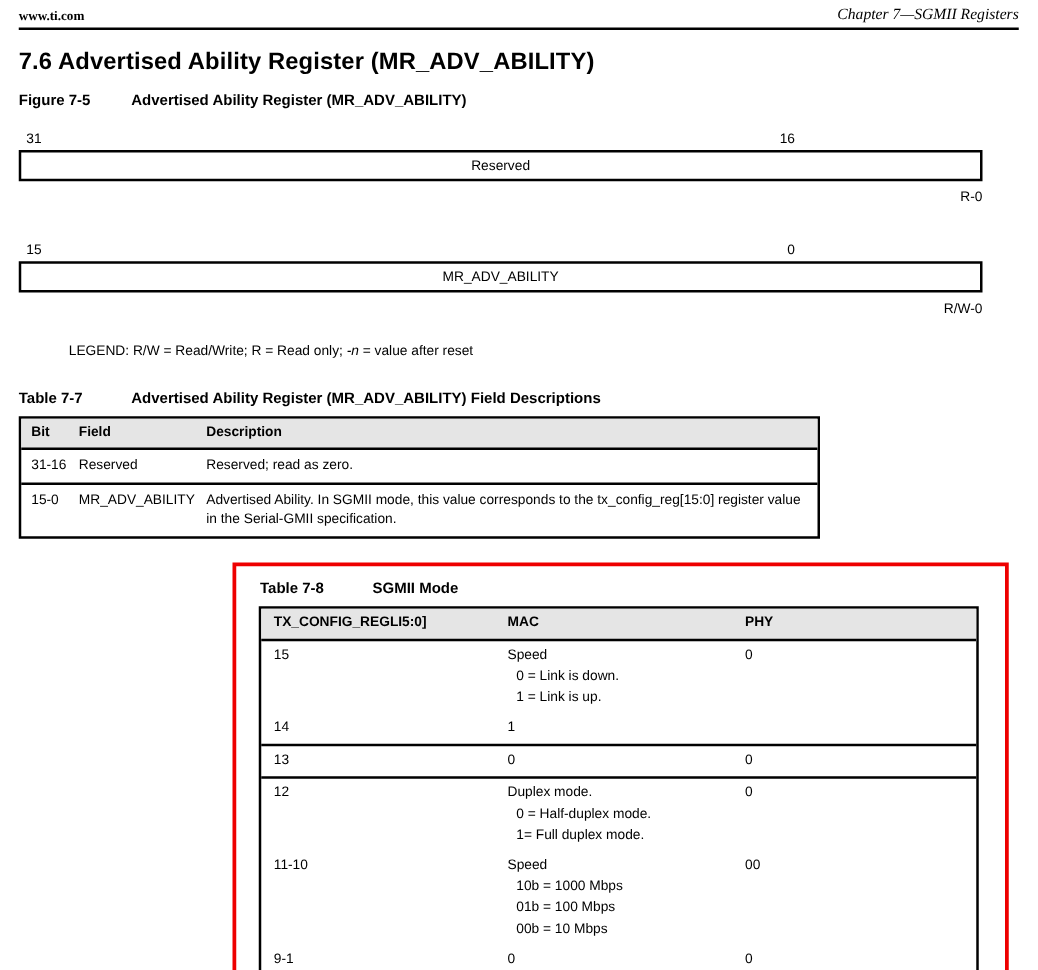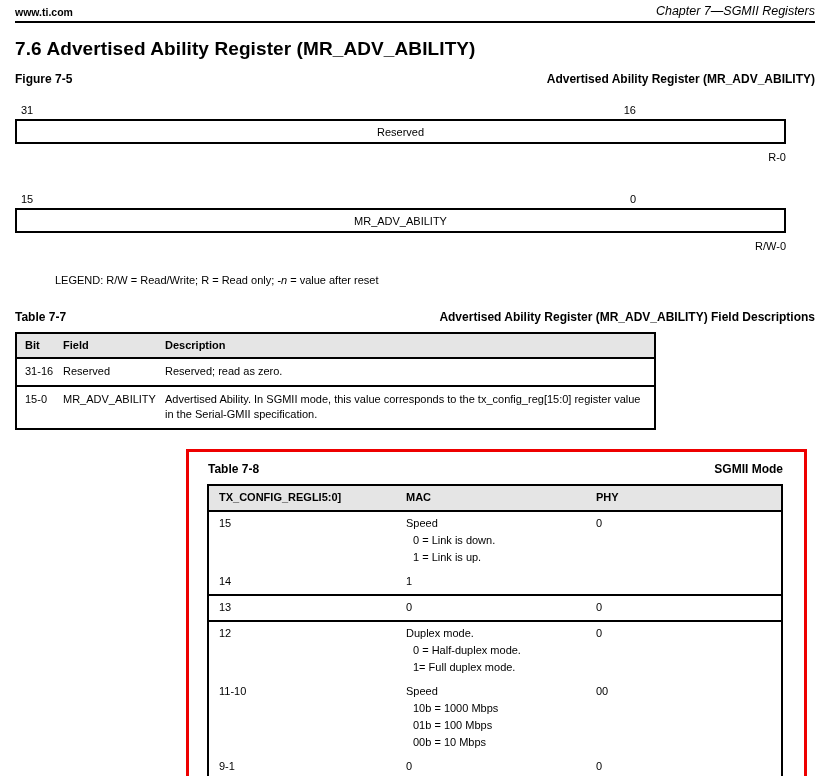--- a/index.html
+++ b/index.html
@@ -11,31 +11,32 @@
     position: relative;
     overflow: hidden;
   }
   .page { padding: 0 15px; }
 
   
   .doc-header {
     display: flex; justify-content: space-between; align-items: flex-end;
     padding-top: 4px; padding-bottom: 3px;
     border-bottom: 2px solid #000;
+    font-family: Liberation Serif, serif;
   }
   .site { font-size: 10.5px; font-weight: bold; }
   .chapter { font-size: 12.5px; font-style: italic; }
 
   h1.section-title {
     font-size: 19px; font-weight: bold;
     margin: 15px 0 12px 0;
     letter-spacing: 0.1px;
   }
 
-  .cap { display: flex; margin: 8px 0 0 0; justify-content: space-between; }
+  .cap { display: flex; margin: 8px 0 0 0; }
   .cap-label { font-weight: bold; font-size: 12px; width: 90px; flex: 0 0 90px; }
   .cap-title { font-weight: bold; font-size: 12px; }
 
   
   .reg { width: 626px; margin-top: 18px; }
   .reg .bits {
     display: flex; justify-content: space-between;
     font-size: 11px; margin-bottom: 3px; padding: 0 5px 0 6px;
   }
   .regbox {

